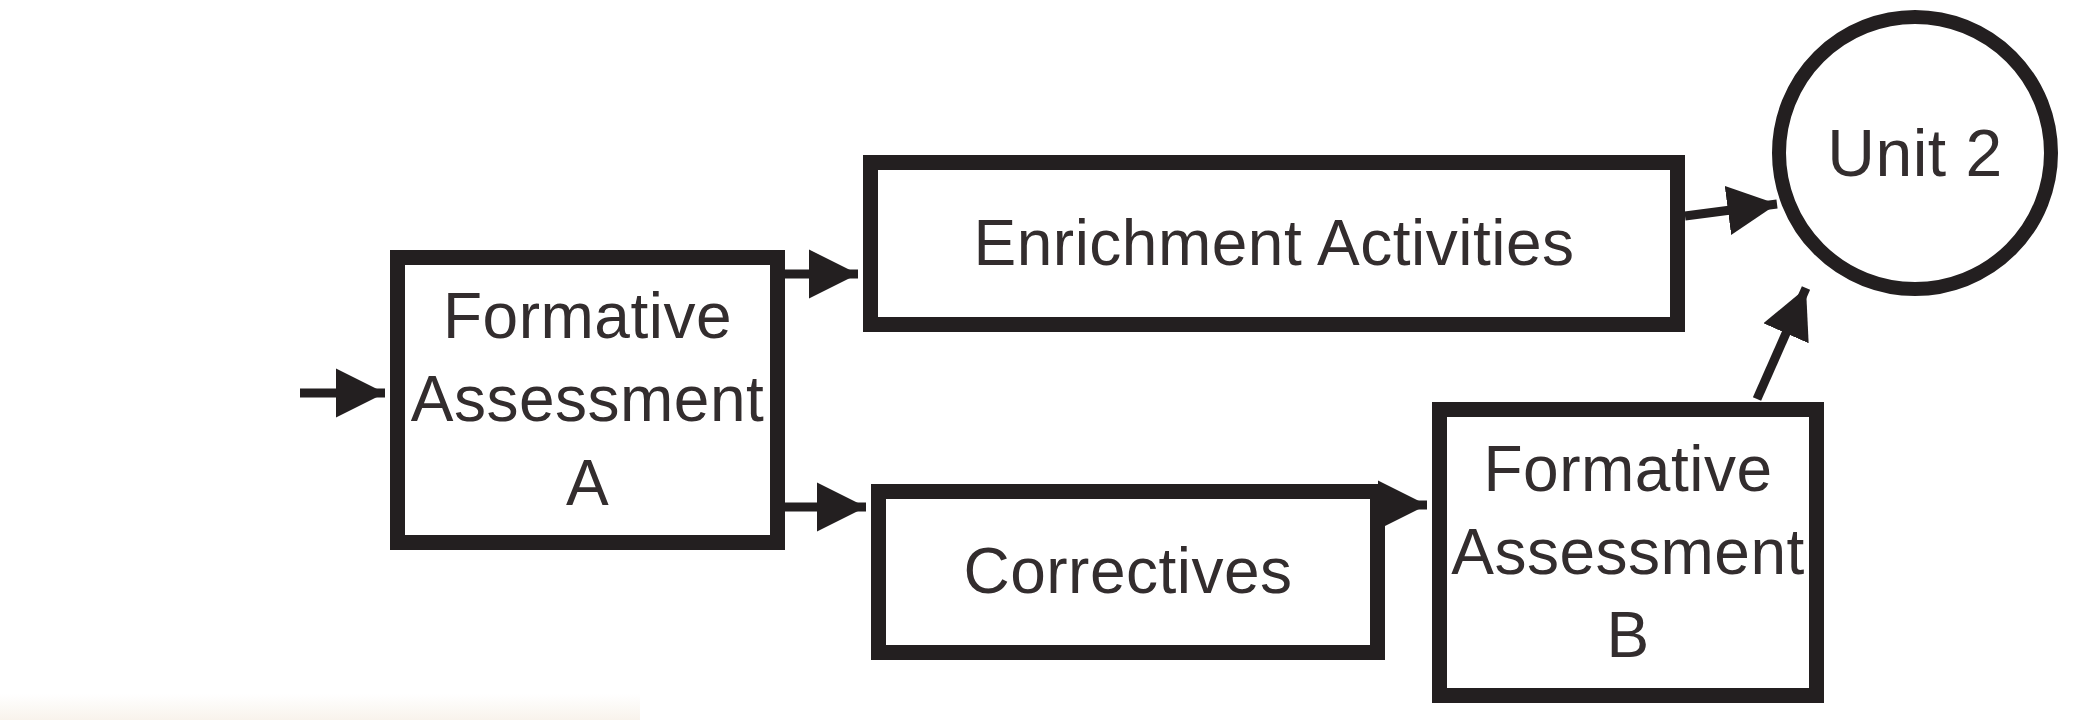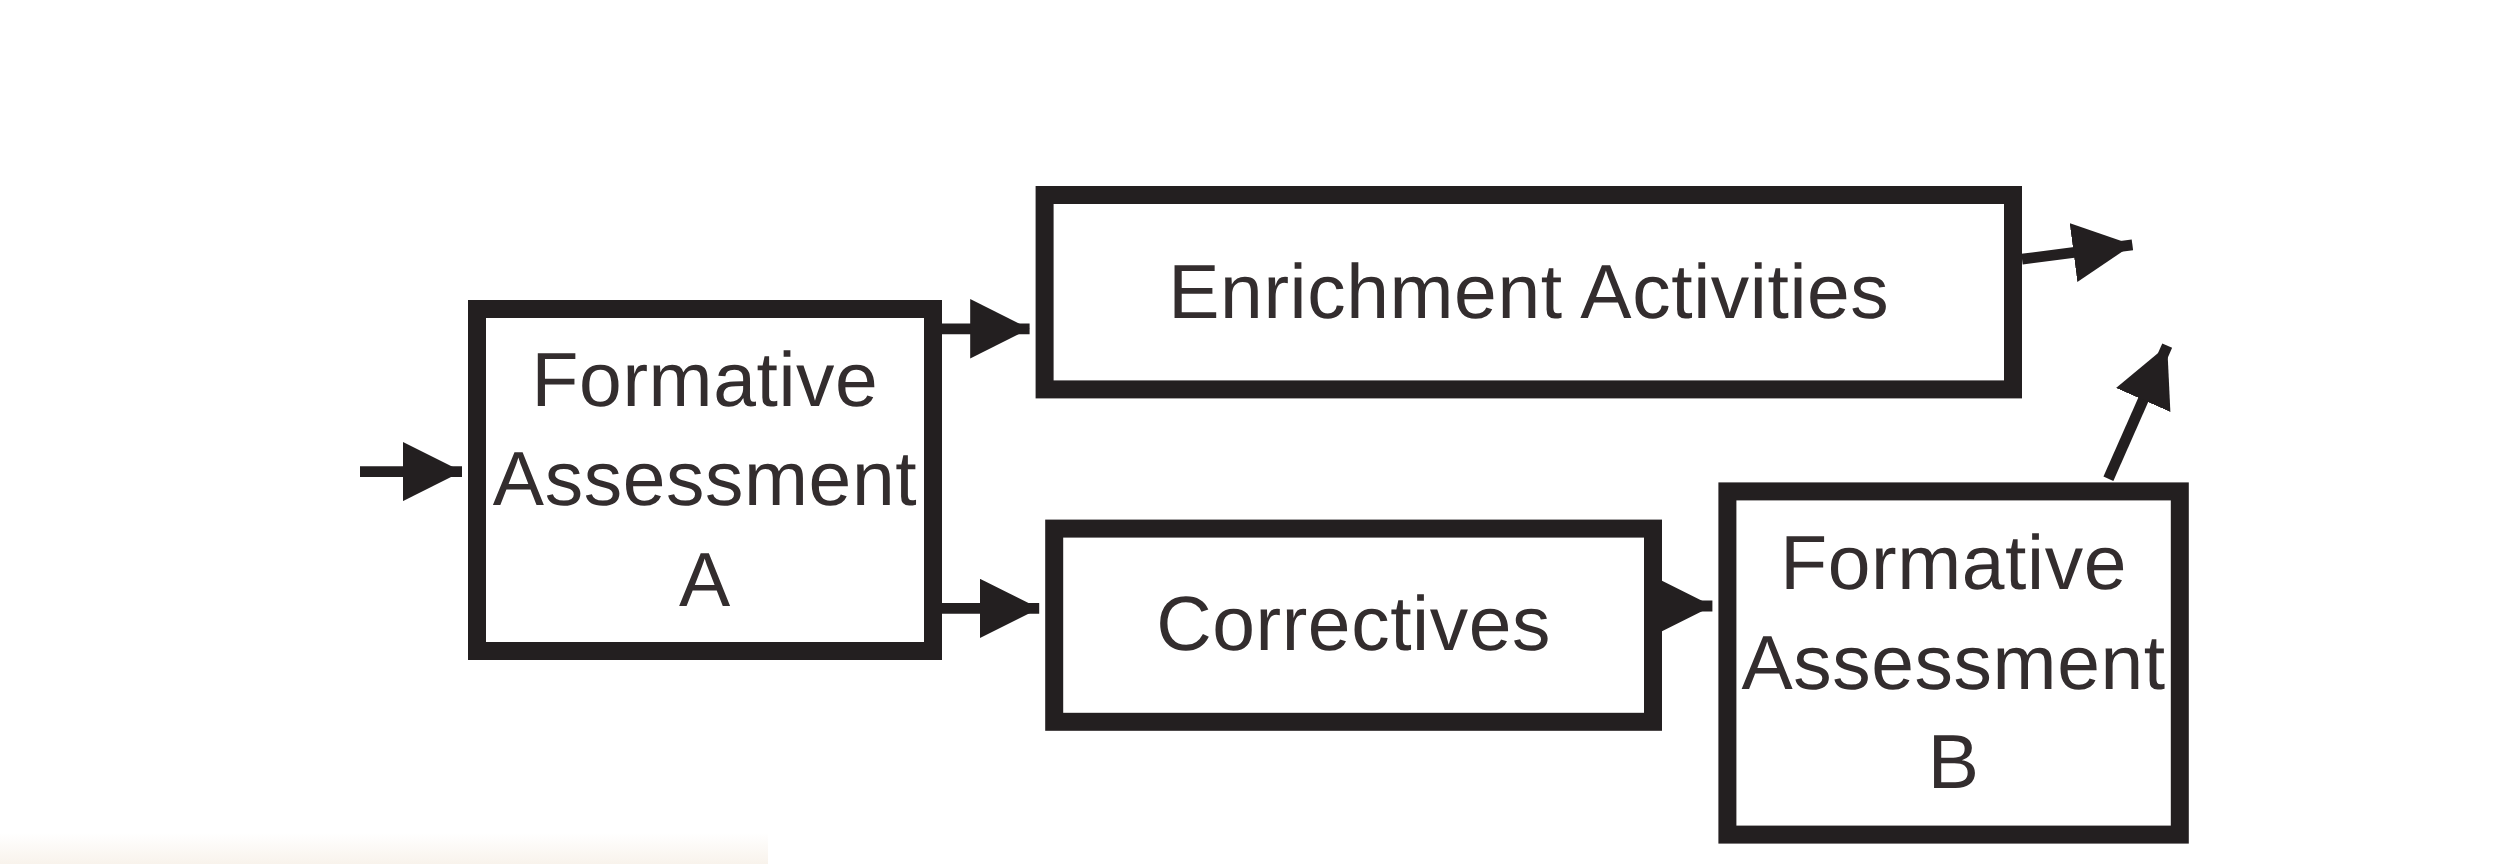--- a/index.html
+++ b/index.html
@@ -38,21 +38,21 @@
   }
   .rect {
     border: 15px solid #231f20;
     font-size: 64px;
     line-height: 1.3;
   }
   #node-unit1      { left: 4px;    top: 247px; width: 292px; height: 292px; }
   #node-unit2     { left: 1772px; top: 10px;  width: 286px; height: 286px; }
   #node-fa-a      { left: 390px;  top: 250px; width: 395px; height: 300px; }
   #node-enrichment{ left: 863px;  top: 155px; width: 822px; height: 177px; }
-  #node-correctives{ left: 871px; top: 433px; width: 514px; height: 176px; }
+  #node-correctives{ left: 871px; top: 484px; width: 514px; height: 176px; }
   #node-fa-b      { left: 1432px; top: 402px; width: 392px; height: 301px; }
   .arrows {
     position: absolute;
     left: 0; top: 0;
     width: 2080px;
     height: 720px;
     z-index: 1;
     pointer-events: none;
   }
   .arrows line {
@@ -102,16 +102,19 @@
   <div class="node rect" id="node-correctives">
     <span class="label">Correctives</span>
   </div>
 
   <div class="node rect" id="node-fa-b">
     <span class="label">Formative
 Assessment
 B</span>
   </div>
 
+  <div class="node circle" id="node-unit2">
+    <span class="label">Unit 2</span>
+  </div>
 
   <div class="scan-smudge"></div>
 
 </div>
 
 </body></html>

